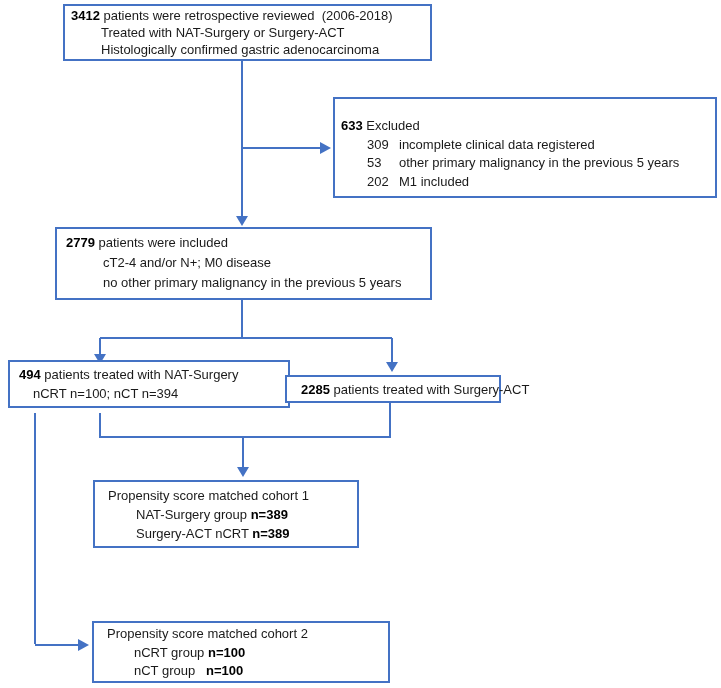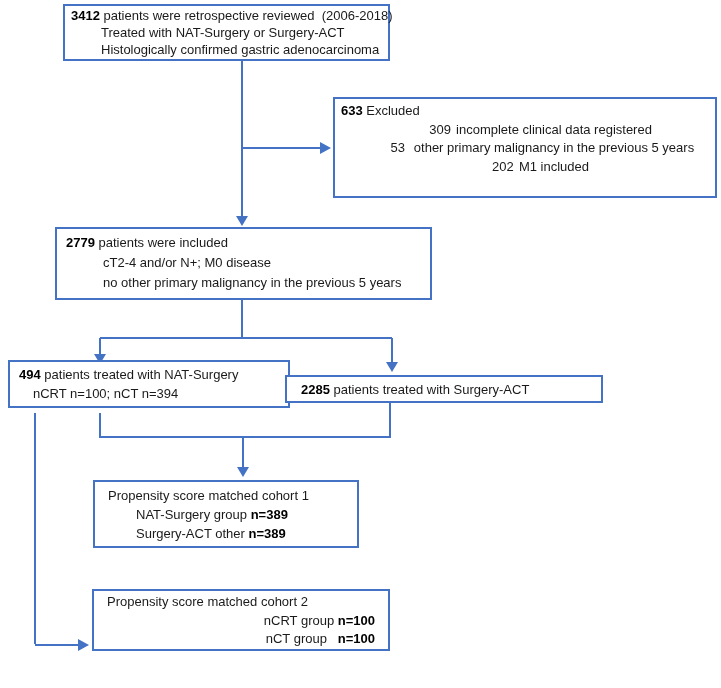--- a/index.html
+++ b/index.html
@@ -17,44 +17,44 @@
     position:absolute;
     background:#ffffff;
     border:2px solid #4472C4;
     box-sizing:border-box;
     z-index:2;
   }
   .line{margin:0;white-space:pre;line-height:19px;}
   .b{font-weight:700;color:#000;}
   .connectors{position:absolute;left:0;top:0;z-index:1;pointer-events:none;}
 
-  #box-reviewed{left:63px;top:4px;width:327px;height:57px;padding:1px 6px;}
+  #box-reviewed{left:63px;top:4px;width:369px;height:57px;padding:1px 6px;}
   #box-reviewed .line{line-height:17px;}
   #box-reviewed .indent{padding-left:30px;}
 
-  #box-excluded{left:333px;top:97px;width:384px;height:101px;padding:3px 6px;}
+  #box-excluded{left:333px;top:97px;width:384px;height:101px;padding:18px 6px;}
   #box-excluded .line{line-height:18.5px;}
-  .excluded-item{padding-left:26px;text-align:center;}
+  .excluded-item{padding-left:26px;}
   .excluded-item .num{display:inline-block;min-width:32px;}
 
   #box-included{left:55px;top:227px;width:377px;height:73px;padding:4px 9px;}
   #box-included .line{line-height:20px;}
   #box-included .indent{padding-left:37px;}
 
   #box-nat{left:8px;top:360px;width:282px;height:48px;padding:3px 9px;}
   #box-nat .indent{padding-left:14px;}
 
-  #box-act{left:285px;top:375px;width:318px;height:28px;padding:0 14px;display:flex;align-items:center;}
+  #box-act{left:285px;top:375px;width:216px;height:28px;padding:0 14px;display:flex;align-items:center;}
 
   #box-cohort1{left:93px;top:480px;width:266px;height:68px;padding:4px 13px;}
   #box-cohort1 .indent{padding-left:28px;}
 
-  #box-cohort2{left:92px;top:589px;width:298px;height:62px;padding:2px 13px;}
+  #box-cohort2{left:92px;top:621px;width:298px;height:62px;padding:2px 13px;}
   #box-cohort2 .line{line-height:18.5px;}
-  #box-cohort2 .indent{padding-left:27px;text-align:right;}
+  #box-cohort2 .indent{padding-left:27px;}
 </style>
 </head>
 <body>
 
 <div class="canvas">
 
   <svg class="connectors" width="721" height="688" viewBox="0 0 721 688">
     <g stroke="#4472C4" stroke-width="2" fill="none">
       <g>
         <path d="M242 61 V216"></path>
@@ -113,21 +113,21 @@
     <p class="line indent">nCRT n=100; nCT n=394</p>
   </div>
 
   <div class="box" id="box-act">
     <p class="line"><span class="b">2285</span><span> patients treated with Surgery-ACT</span></p>
   </div>
 
   <div class="box" id="box-cohort1">
     <p class="line">Propensity score matched cohort 1</p>
     <p class="line indent"><span>NAT-Surgery group </span><span class="b">n=389</span></p>
-    <p class="line indent"><span>Surgery-ACT other </span><span class="b">n=389</span></p>
+    <p class="line indent"><span>Surgery-ACT nCRT </span><span class="b">n=389</span></p>
   </div>
 
   <div class="box" id="box-cohort2">
     <p class="line">Propensity score matched cohort 2</p>
     <p class="line indent"><span>nCRT group </span><span class="b">n=100</span></p>
     <p class="line indent"><span>nCT group   </span><span class="b">n=100</span></p>
   </div>
 
 </div>
 

